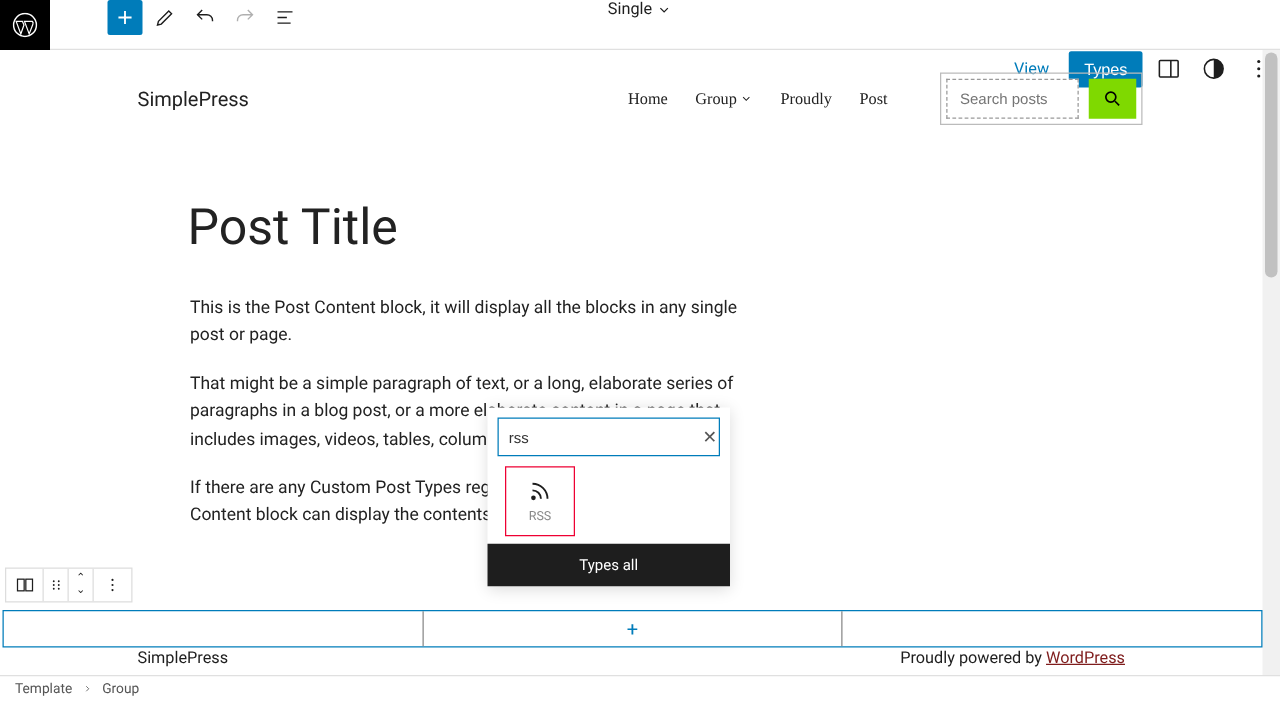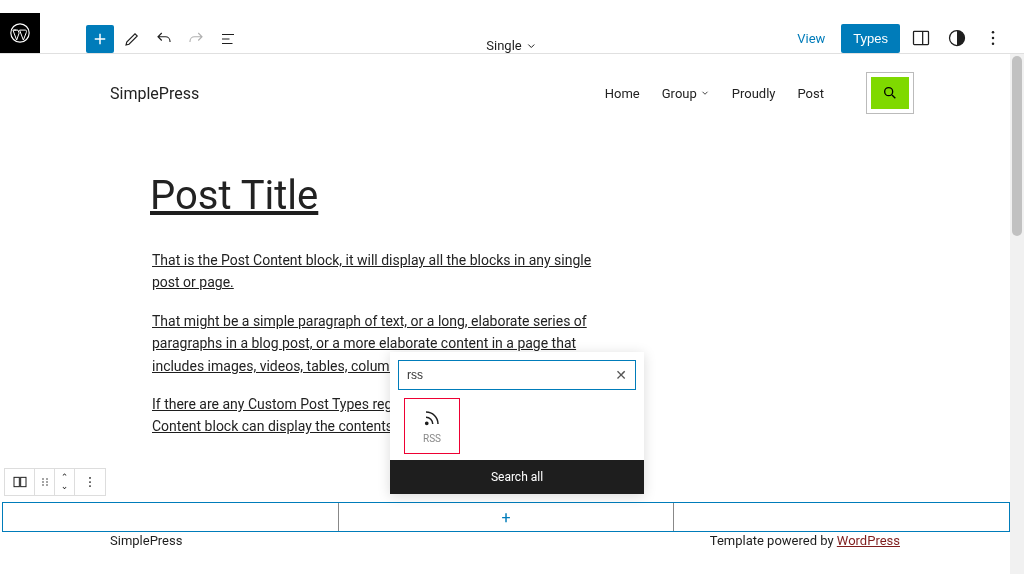--- a/index.html
+++ b/index.html
@@ -1,57 +1,57 @@
 <!DOCTYPE html>
 <html><head>
 <meta charset="utf-8">
 <style>
 * { margin: 0; padding: 0; box-sizing: border-box; }
 body { font-family: -apple-system, BlinkMacSystemFont, "Segoe UI", Roboto, sans-serif; font-size: 13px; color: #1e1e1e; background: #fff; overflow: hidden; }
 
-.topbar { height: 54px; display: flex; align-items: flex-end; border-bottom: 1px solid #e0e0e0; position: relative; gap: 36px; }
+.topbar { height: 40px; display: flex; align-items: flex-start; border-bottom: 1px solid #e0e0e0; position: relative; gap: 36px; }
 .wp-logo { width: 40px; height: 40px; background: #000; display: flex; align-items: center; justify-content: center; }
 .toolbar-left { display: flex; align-items: center; gap: 4px; padding-left: 10px; }
 .add-btn { width: 28px; height: 28px; background: #007cba; color: #fff; display: flex; align-items: center; justify-content: center; border-radius: 2px; cursor: pointer; }
 .tool-btn { width: 28px; height: 28px; display: flex; align-items: center; justify-content: center; cursor: pointer; color: #1e1e1e; }
 .tool-btn.dim { opacity: 0.35; }
 .center-title { position: absolute; left: 50%; transform: translateX(-50%); display: flex; align-items: center; gap: 4px; font-size: 13px; color: #1e1e1e; cursor: pointer; }
-.toolbar-right { margin-left: auto; display: flex; align-items: center; gap: 6px; padding-right: 16px; }
+.toolbar-right { margin-left: auto; display: flex; align-items: center; gap: 6px; padding-right: 2px; margin-top: 40px; }
 .link-btn { color: #007cba; font-size: 13px; padding: 6px 10px; cursor: pointer; }
 .save-btn { background: #007cba; color: #fff; font-size: 13px; padding: 7px 12px; border: none; cursor: pointer; border-radius: 2px; }
 .icon-btn { width: 30px; height: 30px; display: flex; align-items: center; justify-content: center; cursor: pointer; }
 
 .canvas { position: relative; height: 520px; overflow-y: auto; }
 .scrollbar-track { position: absolute; right: 0; top: 0; width: 14px; height: 100%; background: #f1f1f1; }
 .scrollbar-thumb { position: absolute; right: 2px; top: 2px; width: 10px; height: 180px; background: #c1c1c1; border-radius: 5px; }
 
 .site-header { display: flex; align-items: center; padding: 18px 110px 18px 110px; }
 .site-title { font-size: 16px; color: #222; }
 .nav { margin-left: auto; display: flex; align-items: center; gap: 22px; }
-.nav-item { font-size: 13px; color: #222; cursor: pointer; display: flex; align-items: center; gap: 3px; }
+.nav-item { font-size: 13px; color: #222; cursor: pointer; display: flex; align-items: center; gap: 3px; font-family: Liberation Serif, serif; }
 .search-wrap { margin-left: 20px; display: flex; align-items: center; gap: 8px; border: 1px solid #bbb; padding: 4px; }
 .search-field { border: 1px dashed #999; padding: 8px 10px; font-size: 12px; color: #888; width: 106px; background: #fff; }
 .search-go { width: 38px; height: 32px; background: #7fd900; display: flex; align-items: center; justify-content: center; cursor: pointer; }
 
-.content { padding: 40px 0 0 0; max-width: 720px; margin: 0 auto; position: relative; text-decoration: underline; }
+.content { padding: 40px 0 0 0; max-width: 720px; margin: 0 auto; position: relative; }
 .post-title { font-size: 40px; font-weight: 400; color: #222; margin-bottom: 30px; margin-left: -2px; }
 .post-p { font-size: 14px; line-height: 1.6; color: #222; margin-bottom: 16px; max-width: 440px; }
 
 .block-toolbar { position: absolute; left: 4px; top: 414px; display: flex; border: 1px solid #ddd; background: #fff; height: 28px; }
 .bt-item { width: 30px; display: flex; align-items: center; justify-content: center; border-right: 1px solid #ddd; cursor: pointer; }
 .bt-item:last-child { border-right: none; }
 .bt-arrows { width: 20px; display: flex; flex-direction: column; align-items: center; justify-content: center; border-right: 1px solid #ddd; }
 .bt-arrows span { font-size: 9px; line-height: 1; cursor: pointer; }
 
 .columns-block { position: absolute; left: 2px; top: 448px; right: 14px; height: 30px; border: 1px solid #007cba; display: flex; }
 .col { flex: 1; }
 .col.mid { border-left: 1px solid #888; border-right: 1px solid #888; display: flex; align-items: center; justify-content: center; }
 .plus-mini { color: #007cba; font-size: 16px; }
 
-.inserter { position: absolute; left: 390px; top: 298px; width: 254px; background: #fff; box-shadow: 0 2px 12px rgba(0,0,0,0.15); z-index: 10; }
+.inserter { position: absolute; left: 390px; top: 286px; width: 194px; background: #fff; box-shadow: 0 2px 12px rgba(0,0,0,0.15); z-index: 10; }
 .inserter-search { margin: 8px; border: 1px solid #007cba; display: flex; align-items: center; padding: 6px 8px; }
 .inserter-search input { border: none; outline: none; flex: 1; font-size: 12px; color: #333; }
 .inserter-search .clear { cursor: pointer; font-size: 14px; color: #555; }
 .inserter-item { margin: 6px 0 6px 14px; width: 56px; height: 56px; border: 1.5px solid #e03; display: flex; flex-direction: column; align-items: center; justify-content: center; gap: 6px; cursor: pointer; }
 .inserter-item-label { font-size: 10px; color: #888; }
 .browse-all { background: #1e1e1e; color: #fff; text-align: center; padding: 10px 0; font-size: 12px; cursor: pointer; }
 
 .site-footer { position: absolute; bottom: 26px; left: 0; right: 14px; display: flex; padding: 0 110px; font-size: 13px; }
 .powered { margin-left: auto; }
 .powered a { color: #7f1d1d; text-decoration: underline; }
@@ -139,33 +139,34 @@
       <div class="nav-item">Home</div>
       <div class="nav-item">
         <span>Group</span>
         <svg width="10" height="10" viewBox="0 0 24 24" fill="none" stroke="#222" stroke-width="2">
             <path d="M6 9l6 6 6-6"></path>
           </svg>
       </div>
       <div class="nav-item">Proudly</div>
       <div class="nav-item">Post</div>
       <div class="search-wrap">
+        <input class="search-field" placeholder="Search posts" style="">
         <div class="search-go">
           <svg width="16" height="16" viewBox="0 0 24 24" fill="none" stroke="#000" stroke-width="2">
               <circle cx="10" cy="10" r="6"></circle>
               <path d="M20 20l-5-5"></path>
             </svg>
         </div>
       </div>
     </div>
   </div>
 
   <div class="content">
     <h1 class="post-title">Post Title</h1>
-    <p class="post-p">That is the Post Content block, it will display all the blocks in any single post or page.</p>
+    <p class="post-p">This is the Post Content block, it will display all the blocks in any single post or page.</p>
     <p class="post-p">That might be a simple paragraph of text, or a long, elaborate series of paragraphs in a blog post, or a more elaborate content in a page that includes images, videos, tables, columns, and any other block.</p>
     <p class="post-p">If there are any Custom Post Types registered at your site, the Post Content block can display the contents of those entries as well.</p>
   </div>
 
   <div class="block-toolbar">
     <div class="bt-item">
       <svg width="16" height="16" viewBox="0 0 24 24" fill="none" stroke="#1e1e1e" stroke-width="1.5">
           <rect x="3" y="5" width="8" height="14"></rect>
           <rect x="13" y="5" width="8" height="14"></rect>
         </svg>
@@ -206,23 +207,30 @@
       <input value="rss" style="">
       <span class="clear">✕</span>
     </div>
     <div class="inserter-item">
       <svg width="18" height="18" viewBox="0 0 24 24" fill="none" stroke="#1e1e1e" stroke-width="2">
           <path d="M4 11a9 9 0 019 9M4 4a16 16 0 0116 16"></path>
           <circle cx="5" cy="19" r="1.5" fill="#1e1e1e"></circle>
         </svg>
       <span class="inserter-item-label">RSS</span>
     </div>
-    <div class="browse-all">Search all</div>
+    <div class="browse-all">Types all</div>
   </div>
 
   <div class="site-footer">
     <div>SimplePress</div>
     <div class="powered">
-      <span>Template powered by </span><a href="#">WordPress</a>
-    </div>
-  </div>
-
+      <span>Proudly powered by </span><a href="#">WordPress</a>
+    </div>
+  </div>
+
+  <div class="breadcrumb">
+    <span>Template</span>
+    <svg width="8" height="8" viewBox="0 0 24 24" fill="none" stroke="#555" stroke-width="2">
+        <path d="M9 6l6 6-6 6"></path>
+      </svg>
+    <span>Group</span>
+  </div>
 </div>
 
 </body></html>

